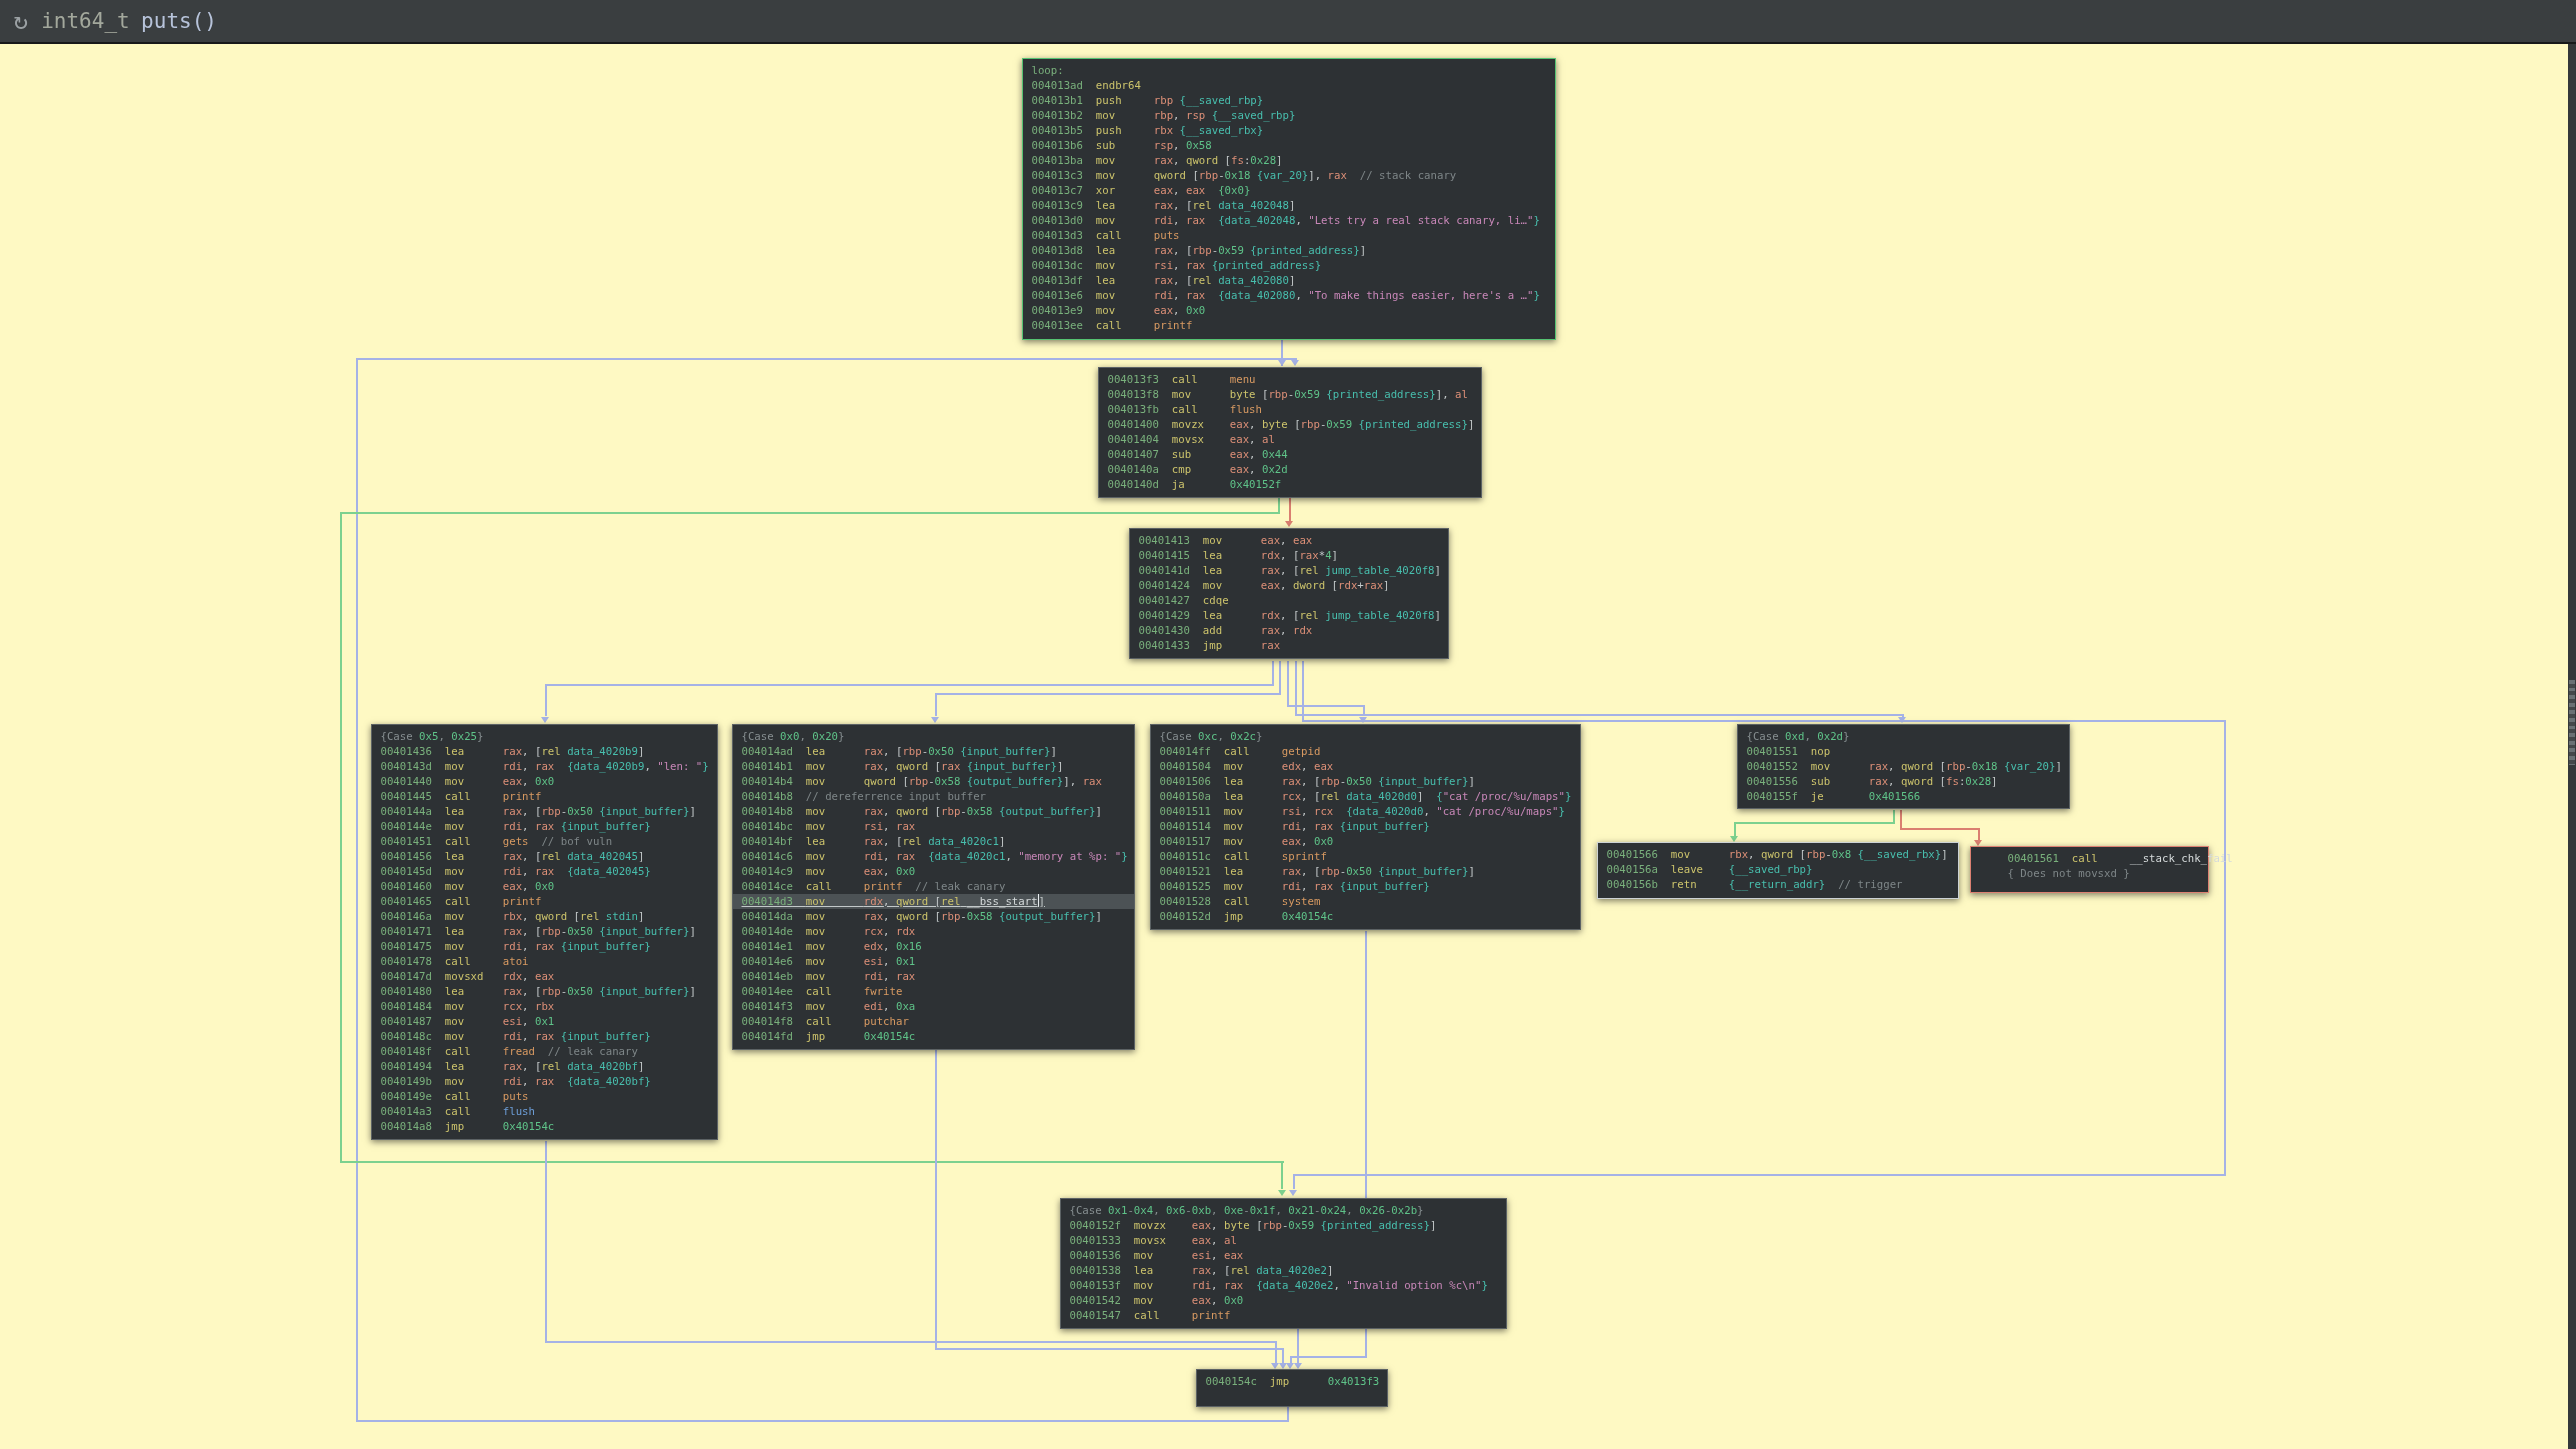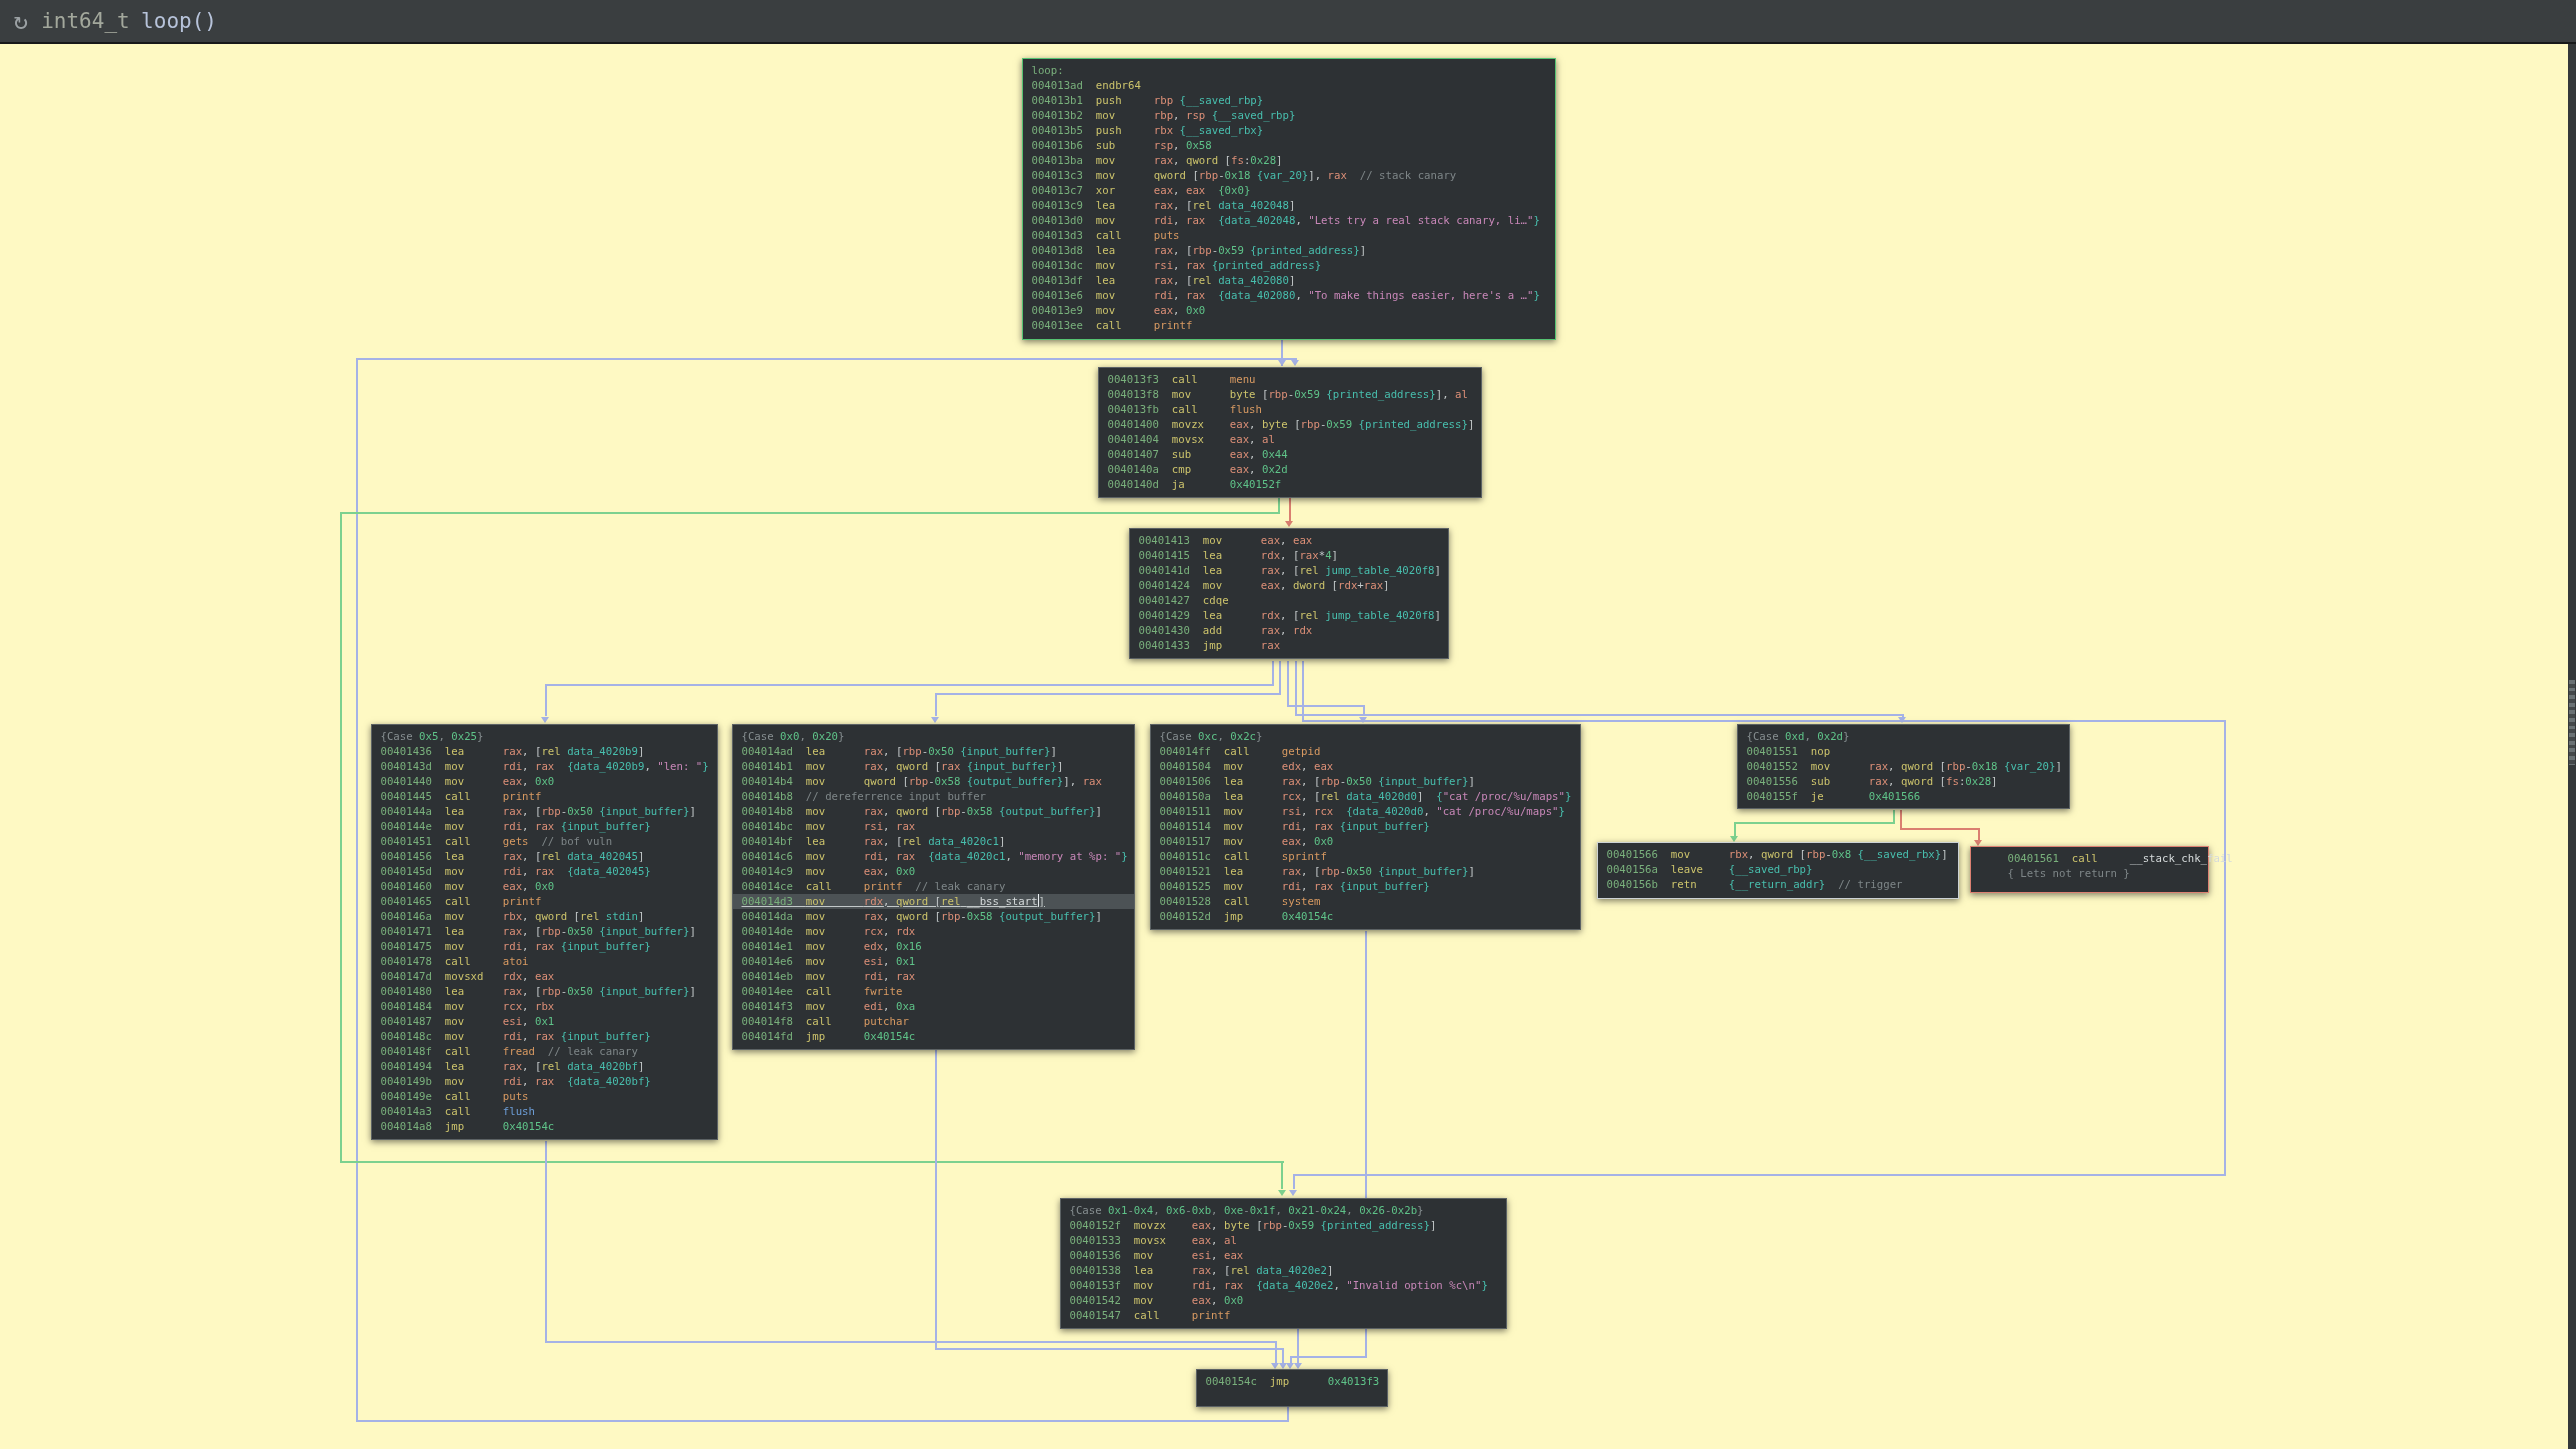--- a/index.html
+++ b/index.html
@@ -30,21 +30,21 @@
   .vscroll{position:absolute;right:0;top:44px;width:8.5px;height:1406px;background:#34383a;z-index:5;}
   .vthumb{position:absolute;right:0.9px;top:636px;width:6.6px;height:85px;background:#6a7174;z-index:6;
     background-image:repeating-linear-gradient(to bottom,#6a7174 0 3.8px,#44484a 3.8px 7.6px);}
 </style>
 </head>
 <body>
 
 <div class="titlebar">
   <span class="ticon">↻</span>
   <span class="ttype">int64_t</span>
-  <span class="tname">loop()</span>
+  <span class="tname">puts()</span>
 </div>
 
 <div id="graph">
     <div class="eseg" style="left: 1281px; top: 295px; width: 1.9px; height: 27.4px; background: rgb(165, 178, 230);"></div>
     <div class="earrow" style="left: 1278px; top: 316px; border-top-color: rgb(165, 178, 230);"></div>
     <div class="eseg" style="left: 1287px; top: 1357px; width: 1.9px; height: 21px; background: rgb(165, 178, 230);"></div>
     <div class="eseg" style="left: 356px; top: 1376px; width: 933px; height: 1.9px; background: rgb(165, 178, 230);"></div>
     <div class="eseg" style="left: 356px; top: 314px; width: 1.9px; height: 1064px; background: rgb(165, 178, 230);"></div>
     <div class="eseg" style="left: 356px; top: 314px; width: 941px; height: 1.9px; background: rgb(165, 178, 230);"></div>
     <div class="eseg" style="left: 1295px; top: 314px; width: 1.9px; height: 3.8px; background: rgb(165, 178, 230);"></div>
@@ -102,21 +102,21 @@
     <div class="eseg" style="left: 1978px; top: 784px; width: 1.9px; height: 12.3px; background: rgb(218, 127, 112);"></div>
     <div class="earrow" style="left: 1974px; top: 796px; border-top-color: rgb(218, 127, 112);"></div>
     <div class="block green" style="left: 1022px; top: 14px; width: 534px; height: 282px;"><div class="line"><span class="tk-a">loop:</span></div><div class="line"><span class="tk-a">004013ad</span><span class="tk-p">  </span><span class="tk-m">endbr64</span></div><div class="line"><span class="tk-a">004013b1</span><span class="tk-p">  </span><span class="tk-m">push     </span><span class="tk-r">rbp</span><span class="tk-p"> </span><span class="tk-s">{__saved_rbp}</span></div><div class="line"><span class="tk-a">004013b2</span><span class="tk-p">  </span><span class="tk-m">mov      </span><span class="tk-r">rbp</span><span class="tk-p">, </span><span class="tk-r">rsp</span><span class="tk-p"> </span><span class="tk-s">{__saved_rbp}</span></div><div class="line"><span class="tk-a">004013b5</span><span class="tk-p">  </span><span class="tk-m">push     </span><span class="tk-r">rbx</span><span class="tk-p"> </span><span class="tk-s">{__saved_rbx}</span></div><div class="line"><span class="tk-a">004013b6</span><span class="tk-p">  </span><span class="tk-m">sub      </span><span class="tk-r">rsp</span><span class="tk-p">, </span><span class="tk-n">0x58</span></div><div class="line"><span class="tk-a">004013ba</span><span class="tk-p">  </span><span class="tk-m">mov      </span><span class="tk-r">rax</span><span class="tk-p">, </span><span class="tk-m">qword</span><span class="tk-p"> [</span><span class="tk-r">fs</span><span class="tk-p">:</span><span class="tk-n">0x28</span><span class="tk-p">]</span></div><div class="line"><span class="tk-a">004013c3</span><span class="tk-p">  </span><span class="tk-m">mov      </span><span class="tk-m">qword</span><span class="tk-p"> [</span><span class="tk-r">rbp</span><span class="tk-p">-</span><span class="tk-n">0x18</span><span class="tk-p"> </span><span class="tk-s">{var_20}</span><span class="tk-p">], </span><span class="tk-r">rax</span><span class="tk-c">  // stack canary</span></div><div class="line"><span class="tk-a">004013c7</span><span class="tk-p">  </span><span class="tk-m">xor      </span><span class="tk-r">eax</span><span class="tk-p">, </span><span class="tk-r">eax</span><span class="tk-p">  </span><span class="tk-n">{0x0}</span></div><div class="line"><span class="tk-a">004013c9</span><span class="tk-p">  </span><span class="tk-m">lea      </span><span class="tk-r">rax</span><span class="tk-p">, [</span><span class="tk-m">rel</span><span class="tk-p"> </span><span class="tk-s">data_402048</span><span class="tk-p">]</span></div><div class="line"><span class="tk-a">004013d0</span><span class="tk-p">  </span><span class="tk-m">mov      </span><span class="tk-r">rdi</span><span class="tk-p">, </span><span class="tk-r">rax</span><span class="tk-p">  </span><span class="tk-s">{data_402048</span><span class="tk-p">, </span><span class="tk-q">"Lets try a real stack canary, li…"</span><span class="tk-s">}</span></div><div class="line"><span class="tk-a">004013d3</span><span class="tk-p">  </span><span class="tk-m">call     </span><span class="tk-f">puts</span></div><div class="line"><span class="tk-a">004013d8</span><span class="tk-p">  </span><span class="tk-m">lea      </span><span class="tk-r">rax</span><span class="tk-p">, [</span><span class="tk-r">rbp</span><span class="tk-p">-</span><span class="tk-n">0x59</span><span class="tk-p"> </span><span class="tk-s">{printed_address}</span><span class="tk-p">]</span></div><div class="line"><span class="tk-a">004013dc</span><span class="tk-p">  </span><span class="tk-m">mov      </span><span class="tk-r">rsi</span><span class="tk-p">, </span><span class="tk-r">rax</span><span class="tk-p"> </span><span class="tk-s">{printed_address}</span></div><div class="line"><span class="tk-a">004013df</span><span class="tk-p">  </span><span class="tk-m">lea      </span><span class="tk-r">rax</span><span class="tk-p">, [</span><span class="tk-m">rel</span><span class="tk-p"> </span><span class="tk-s">data_402080</span><span class="tk-p">]</span></div><div class="line"><span class="tk-a">004013e6</span><span class="tk-p">  </span><span class="tk-m">mov      </span><span class="tk-r">rdi</span><span class="tk-p">, </span><span class="tk-r">rax</span><span class="tk-p">  </span><span class="tk-s">{data_402080</span><span class="tk-p">, </span><span class="tk-q">"To make things easier, here's a …"</span><span class="tk-s">}</span></div><div class="line"><span class="tk-a">004013e9</span><span class="tk-p">  </span><span class="tk-m">mov      </span><span class="tk-r">eax</span><span class="tk-p">, </span><span class="tk-n">0x0</span></div><div class="line"><span class="tk-a">004013ee</span><span class="tk-p">  </span><span class="tk-m">call     </span><span class="tk-f">printf</span></div></div>
     <div class="block" style="left: 1098px; top: 323px; width: 384px; height: 131px;"><div class="line"><span class="tk-a">004013f3</span><span class="tk-p">  </span><span class="tk-m">call     </span><span class="tk-f">menu</span></div><div class="line"><span class="tk-a">004013f8</span><span class="tk-p">  </span><span class="tk-m">mov      </span><span class="tk-m">byte</span><span class="tk-p"> [</span><span class="tk-r">rbp</span><span class="tk-p">-</span><span class="tk-n">0x59</span><span class="tk-p"> </span><span class="tk-s">{printed_address}</span><span class="tk-p">], </span><span class="tk-r">al</span></div><div class="line"><span class="tk-a">004013fb</span><span class="tk-p">  </span><span class="tk-m">call     </span><span class="tk-f">flush</span></div><div class="line"><span class="tk-a">00401400</span><span class="tk-p">  </span><span class="tk-m">movzx    </span><span class="tk-r">eax</span><span class="tk-p">, </span><span class="tk-m">byte</span><span class="tk-p"> [</span><span class="tk-r">rbp</span><span class="tk-p">-</span><span class="tk-n">0x59</span><span class="tk-p"> </span><span class="tk-s">{printed_address}</span><span class="tk-p">]</span></div><div class="line"><span class="tk-a">00401404</span><span class="tk-p">  </span><span class="tk-m">movsx    </span><span class="tk-r">eax</span><span class="tk-p">, </span><span class="tk-r">al</span></div><div class="line"><span class="tk-a">00401407</span><span class="tk-p">  </span><span class="tk-m">sub      </span><span class="tk-r">eax</span><span class="tk-p">, </span><span class="tk-n">0x44</span></div><div class="line"><span class="tk-a">0040140a</span><span class="tk-p">  </span><span class="tk-m">cmp      </span><span class="tk-r">eax</span><span class="tk-p">, </span><span class="tk-n">0x2d</span></div><div class="line"><span class="tk-a">0040140d</span><span class="tk-p">  </span><span class="tk-m">ja       </span><span class="tk-n">0x40152f</span></div></div>
     <div class="block" style="left: 1129px; top: 484px; width: 320px; height: 131px;"><div class="line"><span class="tk-a">00401413</span><span class="tk-p">  </span><span class="tk-m">mov      </span><span class="tk-r">eax</span><span class="tk-p">, </span><span class="tk-r">eax</span></div><div class="line"><span class="tk-a">00401415</span><span class="tk-p">  </span><span class="tk-m">lea      </span><span class="tk-r">rdx</span><span class="tk-p">, [</span><span class="tk-r">rax</span><span class="tk-p">*</span><span class="tk-n">4</span><span class="tk-p">]</span></div><div class="line"><span class="tk-a">0040141d</span><span class="tk-p">  </span><span class="tk-m">lea      </span><span class="tk-r">rax</span><span class="tk-p">, [</span><span class="tk-m">rel</span><span class="tk-p"> </span><span class="tk-s">jump_table_4020f8</span><span class="tk-p">]</span></div><div class="line"><span class="tk-a">00401424</span><span class="tk-p">  </span><span class="tk-m">mov      </span><span class="tk-r">eax</span><span class="tk-p">, </span><span class="tk-m">dword</span><span class="tk-p"> [</span><span class="tk-r">rdx</span><span class="tk-p">+</span><span class="tk-r">rax</span><span class="tk-p">]</span></div><div class="line"><span class="tk-a">00401427</span><span class="tk-p">  </span><span class="tk-m">cdqe</span></div><div class="line"><span class="tk-a">00401429</span><span class="tk-p">  </span><span class="tk-m">lea      </span><span class="tk-r">rdx</span><span class="tk-p">, [</span><span class="tk-m">rel</span><span class="tk-p"> </span><span class="tk-s">jump_table_4020f8</span><span class="tk-p">]</span></div><div class="line"><span class="tk-a">00401430</span><span class="tk-p">  </span><span class="tk-m">add      </span><span class="tk-r">rax</span><span class="tk-p">, </span><span class="tk-r">rdx</span></div><div class="line"><span class="tk-a">00401433</span><span class="tk-p">  </span><span class="tk-m">jmp      </span><span class="tk-r">rax</span></div></div>
     <div class="block" style="left: 371px; top: 680px; width: 347px; height: 416px;"><div class="line"><span class="tk-h">{Case </span><span class="tk-n">0x5</span><span class="tk-h">, </span><span class="tk-n">0x25</span><span class="tk-h">}</span></div><div class="line"><span class="tk-a">00401436</span><span class="tk-p">  </span><span class="tk-m">lea      </span><span class="tk-r">rax</span><span class="tk-p">, [</span><span class="tk-m">rel</span><span class="tk-p"> </span><span class="tk-s">data_4020b9</span><span class="tk-p">]</span></div><div class="line"><span class="tk-a">0040143d</span><span class="tk-p">  </span><span class="tk-m">mov      </span><span class="tk-r">rdi</span><span class="tk-p">, </span><span class="tk-r">rax</span><span class="tk-p">  </span><span class="tk-s">{data_4020b9</span><span class="tk-p">, </span><span class="tk-q">"len: "</span><span class="tk-s">}</span></div><div class="line"><span class="tk-a">00401440</span><span class="tk-p">  </span><span class="tk-m">mov      </span><span class="tk-r">eax</span><span class="tk-p">, </span><span class="tk-n">0x0</span></div><div class="line"><span class="tk-a">00401445</span><span class="tk-p">  </span><span class="tk-m">call     </span><span class="tk-f">printf</span></div><div class="line"><span class="tk-a">0040144a</span><span class="tk-p">  </span><span class="tk-m">lea      </span><span class="tk-r">rax</span><span class="tk-p">, [</span><span class="tk-r">rbp</span><span class="tk-p">-</span><span class="tk-n">0x50</span><span class="tk-p"> </span><span class="tk-s">{input_buffer}</span><span class="tk-p">]</span></div><div class="line"><span class="tk-a">0040144e</span><span class="tk-p">  </span><span class="tk-m">mov      </span><span class="tk-r">rdi</span><span class="tk-p">, </span><span class="tk-r">rax</span><span class="tk-p"> </span><span class="tk-s">{input_buffer}</span></div><div class="line"><span class="tk-a">00401451</span><span class="tk-p">  </span><span class="tk-m">call     </span><span class="tk-f">gets</span><span class="tk-c">  // bof vuln</span></div><div class="line"><span class="tk-a">00401456</span><span class="tk-p">  </span><span class="tk-m">lea      </span><span class="tk-r">rax</span><span class="tk-p">, [</span><span class="tk-m">rel</span><span class="tk-p"> </span><span class="tk-s">data_402045</span><span class="tk-p">]</span></div><div class="line"><span class="tk-a">0040145d</span><span class="tk-p">  </span><span class="tk-m">mov      </span><span class="tk-r">rdi</span><span class="tk-p">, </span><span class="tk-r">rax</span><span class="tk-p">  </span><span class="tk-s">{data_402045}</span></div><div class="line"><span class="tk-a">00401460</span><span class="tk-p">  </span><span class="tk-m">mov      </span><span class="tk-r">eax</span><span class="tk-p">, </span><span class="tk-n">0x0</span></div><div class="line"><span class="tk-a">00401465</span><span class="tk-p">  </span><span class="tk-m">call     </span><span class="tk-f">printf</span></div><div class="line"><span class="tk-a">0040146a</span><span class="tk-p">  </span><span class="tk-m">mov      </span><span class="tk-r">rbx</span><span class="tk-p">, </span><span class="tk-m">qword</span><span class="tk-p"> [</span><span class="tk-m">rel</span><span class="tk-p"> </span><span class="tk-s">stdin</span><span class="tk-p">]</span></div><div class="line"><span class="tk-a">00401471</span><span class="tk-p">  </span><span class="tk-m">lea      </span><span class="tk-r">rax</span><span class="tk-p">, [</span><span class="tk-r">rbp</span><span class="tk-p">-</span><span class="tk-n">0x50</span><span class="tk-p"> </span><span class="tk-s">{input_buffer}</span><span class="tk-p">]</span></div><div class="line"><span class="tk-a">00401475</span><span class="tk-p">  </span><span class="tk-m">mov      </span><span class="tk-r">rdi</span><span class="tk-p">, </span><span class="tk-r">rax</span><span class="tk-p"> </span><span class="tk-s">{input_buffer}</span></div><div class="line"><span class="tk-a">00401478</span><span class="tk-p">  </span><span class="tk-m">call     </span><span class="tk-f">atoi</span></div><div class="line"><span class="tk-a">0040147d</span><span class="tk-p">  </span><span class="tk-m">movsxd   </span><span class="tk-r">rdx</span><span class="tk-p">, </span><span class="tk-r">eax</span></div><div class="line"><span class="tk-a">00401480</span><span class="tk-p">  </span><span class="tk-m">lea      </span><span class="tk-r">rax</span><span class="tk-p">, [</span><span class="tk-r">rbp</span><span class="tk-p">-</span><span class="tk-n">0x50</span><span class="tk-p"> </span><span class="tk-s">{input_buffer}</span><span class="tk-p">]</span></div><div class="line"><span class="tk-a">00401484</span><span class="tk-p">  </span><span class="tk-m">mov      </span><span class="tk-r">rcx</span><span class="tk-p">, </span><span class="tk-r">rbx</span></div><div class="line"><span class="tk-a">00401487</span><span class="tk-p">  </span><span class="tk-m">mov      </span><span class="tk-r">esi</span><span class="tk-p">, </span><span class="tk-n">0x1</span></div><div class="line"><span class="tk-a">0040148c</span><span class="tk-p">  </span><span class="tk-m">mov      </span><span class="tk-r">rdi</span><span class="tk-p">, </span><span class="tk-r">rax</span><span class="tk-p"> </span><span class="tk-s">{input_buffer}</span></div><div class="line"><span class="tk-a">0040148f</span><span class="tk-p">  </span><span class="tk-m">call     </span><span class="tk-f">fread</span><span class="tk-c">  // leak canary</span></div><div class="line"><span class="tk-a">00401494</span><span class="tk-p">  </span><span class="tk-m">lea      </span><span class="tk-r">rax</span><span class="tk-p">, [</span><span class="tk-m">rel</span><span class="tk-p"> </span><span class="tk-s">data_4020bf</span><span class="tk-p">]</span></div><div class="line"><span class="tk-a">0040149b</span><span class="tk-p">  </span><span class="tk-m">mov      </span><span class="tk-r">rdi</span><span class="tk-p">, </span><span class="tk-r">rax</span><span class="tk-p">  </span><span class="tk-s">{data_4020bf}</span></div><div class="line"><span class="tk-a">0040149e</span><span class="tk-p">  </span><span class="tk-m">call     </span><span class="tk-f">puts</span></div><div class="line"><span class="tk-a">004014a3</span><span class="tk-p">  </span><span class="tk-m">call     </span><span class="tk-i">flush</span></div><div class="line"><span class="tk-a">004014a8</span><span class="tk-p">  </span><span class="tk-m">jmp      </span><span class="tk-n">0x40154c</span></div></div>
     <div class="block" style="left: 732px; top: 680px; width: 403px; height: 326px;"><div class="line"><span class="tk-h">{Case </span><span class="tk-n">0x0</span><span class="tk-h">, </span><span class="tk-n">0x20</span><span class="tk-h">}</span></div><div class="line"><span class="tk-a">004014ad</span><span class="tk-p">  </span><span class="tk-m">lea      </span><span class="tk-r">rax</span><span class="tk-p">, [</span><span class="tk-r">rbp</span><span class="tk-p">-</span><span class="tk-n">0x50</span><span class="tk-p"> </span><span class="tk-s">{input_buffer}</span><span class="tk-p">]</span></div><div class="line"><span class="tk-a">004014b1</span><span class="tk-p">  </span><span class="tk-m">mov      </span><span class="tk-r">rax</span><span class="tk-p">, </span><span class="tk-m">qword</span><span class="tk-p"> [</span><span class="tk-r">rax</span><span class="tk-p"> </span><span class="tk-s">{input_buffer}</span><span class="tk-p">]</span></div><div class="line"><span class="tk-a">004014b4</span><span class="tk-p">  </span><span class="tk-m">mov      </span><span class="tk-m">qword</span><span class="tk-p"> [</span><span class="tk-r">rbp</span><span class="tk-p">-</span><span class="tk-n">0x58</span><span class="tk-p"> </span><span class="tk-s">{output_buffer}</span><span class="tk-p">], </span><span class="tk-r">rax</span></div><div class="line"><span class="tk-a">004014b8</span><span class="tk-p">  </span><span class="tk-c">// dereferrence input buffer</span></div><div class="line"><span class="tk-a">004014b8</span><span class="tk-p">  </span><span class="tk-m">mov      </span><span class="tk-r">rax</span><span class="tk-p">, </span><span class="tk-m">qword</span><span class="tk-p"> [</span><span class="tk-r">rbp</span><span class="tk-p">-</span><span class="tk-n">0x58</span><span class="tk-p"> </span><span class="tk-s">{output_buffer}</span><span class="tk-p">]</span></div><div class="line"><span class="tk-a">004014bc</span><span class="tk-p">  </span><span class="tk-m">mov      </span><span class="tk-r">rsi</span><span class="tk-p">, </span><span class="tk-r">rax</span></div><div class="line"><span class="tk-a">004014bf</span><span class="tk-p">  </span><span class="tk-m">lea      </span><span class="tk-r">rax</span><span class="tk-p">, [</span><span class="tk-m">rel</span><span class="tk-p"> </span><span class="tk-s">data_4020c1</span><span class="tk-p">]</span></div><div class="line"><span class="tk-a">004014c6</span><span class="tk-p">  </span><span class="tk-m">mov      </span><span class="tk-r">rdi</span><span class="tk-p">, </span><span class="tk-r">rax</span><span class="tk-p">  </span><span class="tk-s">{data_4020c1</span><span class="tk-p">, </span><span class="tk-q">"memory at %p: "</span><span class="tk-s">}</span></div><div class="line"><span class="tk-a">004014c9</span><span class="tk-p">  </span><span class="tk-m">mov      </span><span class="tk-r">eax</span><span class="tk-p">, </span><span class="tk-n">0x0</span></div><div class="line"><span class="tk-a">004014ce</span><span class="tk-p">  </span><span class="tk-m">call     </span><span class="tk-f">printf</span><span class="tk-c">  // leak canary</span></div><div class="line sel"><span class="tk-a">004014d3</span><span class="tk-p">  </span><span class="tk-m">mov      </span><span class="tk-r">rdx</span><span class="tk-p">, </span><span class="tk-m">qword</span><span class="tk-p"> [</span><span class="tk-m">rel</span><span class="tk-p"> </span><span class="tk-w">__bss_start</span><span class="tk-caret"></span><span class="tk-p">]</span></div><div class="line"><span class="tk-a">004014da</span><span class="tk-p">  </span><span class="tk-m">mov      </span><span class="tk-r">rax</span><span class="tk-p">, </span><span class="tk-m">qword</span><span class="tk-p"> [</span><span class="tk-r">rbp</span><span class="tk-p">-</span><span class="tk-n">0x58</span><span class="tk-p"> </span><span class="tk-s">{output_buffer}</span><span class="tk-p">]</span></div><div class="line"><span class="tk-a">004014de</span><span class="tk-p">  </span><span class="tk-m">mov      </span><span class="tk-r">rcx</span><span class="tk-p">, </span><span class="tk-r">rdx</span></div><div class="line"><span class="tk-a">004014e1</span><span class="tk-p">  </span><span class="tk-m">mov      </span><span class="tk-r">edx</span><span class="tk-p">, </span><span class="tk-n">0x16</span></div><div class="line"><span class="tk-a">004014e6</span><span class="tk-p">  </span><span class="tk-m">mov      </span><span class="tk-r">esi</span><span class="tk-p">, </span><span class="tk-n">0x1</span></div><div class="line"><span class="tk-a">004014eb</span><span class="tk-p">  </span><span class="tk-m">mov      </span><span class="tk-r">rdi</span><span class="tk-p">, </span><span class="tk-r">rax</span></div><div class="line"><span class="tk-a">004014ee</span><span class="tk-p">  </span><span class="tk-m">call     </span><span class="tk-f">fwrite</span></div><div class="line"><span class="tk-a">004014f3</span><span class="tk-p">  </span><span class="tk-m">mov      </span><span class="tk-r">edi</span><span class="tk-p">, </span><span class="tk-n">0xa</span></div><div class="line"><span class="tk-a">004014f8</span><span class="tk-p">  </span><span class="tk-m">call     </span><span class="tk-f">putchar</span></div><div class="line"><span class="tk-a">004014fd</span><span class="tk-p">  </span><span class="tk-m">jmp      </span><span class="tk-n">0x40154c</span></div></div>
     <div class="block" style="left: 1150px; top: 680px; width: 431px; height: 206px;"><div class="line"><span class="tk-h">{Case </span><span class="tk-n">0xc</span><span class="tk-h">, </span><span class="tk-n">0x2c</span><span class="tk-h">}</span></div><div class="line"><span class="tk-a">004014ff</span><span class="tk-p">  </span><span class="tk-m">call     </span><span class="tk-f">getpid</span></div><div class="line"><span class="tk-a">00401504</span><span class="tk-p">  </span><span class="tk-m">mov      </span><span class="tk-r">edx</span><span class="tk-p">, </span><span class="tk-r">eax</span></div><div class="line"><span class="tk-a">00401506</span><span class="tk-p">  </span><span class="tk-m">lea      </span><span class="tk-r">rax</span><span class="tk-p">, [</span><span class="tk-r">rbp</span><span class="tk-p">-</span><span class="tk-n">0x50</span><span class="tk-p"> </span><span class="tk-s">{input_buffer}</span><span class="tk-p">]</span></div><div class="line"><span class="tk-a">0040150a</span><span class="tk-p">  </span><span class="tk-m">lea      </span><span class="tk-r">rcx</span><span class="tk-p">, [</span><span class="tk-m">rel</span><span class="tk-p"> </span><span class="tk-s">data_4020d0</span><span class="tk-p">]</span><span class="tk-p">  </span><span class="tk-s">{</span><span class="tk-q">"cat /proc/%u/maps"</span><span class="tk-s">}</span></div><div class="line"><span class="tk-a">00401511</span><span class="tk-p">  </span><span class="tk-m">mov      </span><span class="tk-r">rsi</span><span class="tk-p">, </span><span class="tk-r">rcx</span><span class="tk-p">  </span><span class="tk-s">{data_4020d0</span><span class="tk-p">, </span><span class="tk-q">"cat /proc/%u/maps"</span><span class="tk-s">}</span></div><div class="line"><span class="tk-a">00401514</span><span class="tk-p">  </span><span class="tk-m">mov      </span><span class="tk-r">rdi</span><span class="tk-p">, </span><span class="tk-r">rax</span><span class="tk-p"> </span><span class="tk-s">{input_buffer}</span></div><div class="line"><span class="tk-a">00401517</span><span class="tk-p">  </span><span class="tk-m">mov      </span><span class="tk-r">eax</span><span class="tk-p">, </span><span class="tk-n">0x0</span></div><div class="line"><span class="tk-a">0040151c</span><span class="tk-p">  </span><span class="tk-m">call     </span><span class="tk-f">sprintf</span></div><div class="line"><span class="tk-a">00401521</span><span class="tk-p">  </span><span class="tk-m">lea      </span><span class="tk-r">rax</span><span class="tk-p">, [</span><span class="tk-r">rbp</span><span class="tk-p">-</span><span class="tk-n">0x50</span><span class="tk-p"> </span><span class="tk-s">{input_buffer}</span><span class="tk-p">]</span></div><div class="line"><span class="tk-a">00401525</span><span class="tk-p">  </span><span class="tk-m">mov      </span><span class="tk-r">rdi</span><span class="tk-p">, </span><span class="tk-r">rax</span><span class="tk-p"> </span><span class="tk-s">{input_buffer}</span></div><div class="line"><span class="tk-a">00401528</span><span class="tk-p">  </span><span class="tk-m">call     </span><span class="tk-f">system</span></div><div class="line"><span class="tk-a">0040152d</span><span class="tk-p">  </span><span class="tk-m">jmp      </span><span class="tk-n">0x40154c</span></div></div>
     <div class="block" style="left: 1737px; top: 680px; width: 333px; height: 85px;"><div class="line"><span class="tk-h">{Case </span><span class="tk-n">0xd</span><span class="tk-h">, </span><span class="tk-n">0x2d</span><span class="tk-h">}</span></div><div class="line"><span class="tk-a">00401551</span><span class="tk-p">  </span><span class="tk-m">nop</span></div><div class="line"><span class="tk-a">00401552</span><span class="tk-p">  </span><span class="tk-m">mov      </span><span class="tk-r">rax</span><span class="tk-p">, </span><span class="tk-m">qword</span><span class="tk-p"> [</span><span class="tk-r">rbp</span><span class="tk-p">-</span><span class="tk-n">0x18</span><span class="tk-p"> </span><span class="tk-s">{var_20}</span><span class="tk-p">]</span></div><div class="line"><span class="tk-a">00401556</span><span class="tk-p">  </span><span class="tk-m">sub      </span><span class="tk-r">rax</span><span class="tk-p">, </span><span class="tk-m">qword</span><span class="tk-p"> [</span><span class="tk-r">fs</span><span class="tk-p">:</span><span class="tk-n">0x28</span><span class="tk-p">]</span></div><div class="line"><span class="tk-a">0040155f</span><span class="tk-p">  </span><span class="tk-m">je       </span><span class="tk-n">0x401566</span></div></div>
     <div class="block light" style="left: 1597px; top: 798px; width: 362px; height: 57px;"><div class="line"><span class="tk-a">00401566</span><span class="tk-p">  </span><span class="tk-m">mov      </span><span class="tk-r">rbx</span><span class="tk-p">, </span><span class="tk-m">qword</span><span class="tk-p"> [</span><span class="tk-r">rbp</span><span class="tk-p">-</span><span class="tk-n">0x8</span><span class="tk-p"> </span><span class="tk-s">{__saved_rbx}</span><span class="tk-p">]</span></div><div class="line"><span class="tk-a">0040156a</span><span class="tk-p">  </span><span class="tk-m">leave    </span><span class="tk-s">{__saved_rbp}</span></div><div class="line"><span class="tk-a">0040156b</span><span class="tk-p">  </span><span class="tk-m">retn     </span><span class="tk-s">{__return_addr}</span><span class="tk-c">  // trigger</span></div></div>
-    <div class="block red" style="left: 1970px; top: 802px; width: 239px; height: 47px;"><div class="line"><span class="tk-a">00401561</span><span class="tk-p">  </span><span class="tk-m">call     </span><span class="tk-w">__stack_chk_fail</span></div><div class="line"><span class="tk-c">{ Lets not return }</span></div></div>
+    <div class="block red" style="left: 1970px; top: 802px; width: 239px; height: 47px;"><div class="line"><span class="tk-a">00401561</span><span class="tk-p">  </span><span class="tk-m">call     </span><span class="tk-w">__stack_chk_fail</span></div><div class="line"><span class="tk-c">{ Does not movsxd }</span></div></div>
     <div class="block" style="left: 1060px; top: 1154px; width: 447px; height: 131px;"><div class="line"><span class="tk-h">{Case </span><span class="tk-n">0x1</span><span class="tk-h">-</span><span class="tk-n">0x4</span><span class="tk-h">, </span><span class="tk-n">0x6</span><span class="tk-h">-</span><span class="tk-n">0xb</span><span class="tk-h">, </span><span class="tk-n">0xe</span><span class="tk-h">-</span><span class="tk-n">0x1f</span><span class="tk-h">, </span><span class="tk-n">0x21</span><span class="tk-h">-</span><span class="tk-n">0x24</span><span class="tk-h">, </span><span class="tk-n">0x26</span><span class="tk-h">-</span><span class="tk-n">0x2b</span><span class="tk-h">}</span></div><div class="line"><span class="tk-a">0040152f</span><span class="tk-p">  </span><span class="tk-m">movzx    </span><span class="tk-r">eax</span><span class="tk-p">, </span><span class="tk-m">byte</span><span class="tk-p"> [</span><span class="tk-r">rbp</span><span class="tk-p">-</span><span class="tk-n">0x59</span><span class="tk-p"> </span><span class="tk-s">{printed_address}</span><span class="tk-p">]</span></div><div class="line"><span class="tk-a">00401533</span><span class="tk-p">  </span><span class="tk-m">movsx    </span><span class="tk-r">eax</span><span class="tk-p">, </span><span class="tk-r">al</span></div><div class="line"><span class="tk-a">00401536</span><span class="tk-p">  </span><span class="tk-m">mov      </span><span class="tk-r">esi</span><span class="tk-p">, </span><span class="tk-r">eax</span></div><div class="line"><span class="tk-a">00401538</span><span class="tk-p">  </span><span class="tk-m">lea      </span><span class="tk-r">rax</span><span class="tk-p">, [</span><span class="tk-m">rel</span><span class="tk-p"> </span><span class="tk-s">data_4020e2</span><span class="tk-p">]</span></div><div class="line"><span class="tk-a">0040153f</span><span class="tk-p">  </span><span class="tk-m">mov      </span><span class="tk-r">rdi</span><span class="tk-p">, </span><span class="tk-r">rax</span><span class="tk-p">  </span><span class="tk-s">{data_4020e2</span><span class="tk-p">, </span><span class="tk-q">"Invalid option %c\n"</span><span class="tk-s">}</span></div><div class="line"><span class="tk-a">00401542</span><span class="tk-p">  </span><span class="tk-m">mov      </span><span class="tk-r">eax</span><span class="tk-p">, </span><span class="tk-n">0x0</span></div><div class="line"><span class="tk-a">00401547</span><span class="tk-p">  </span><span class="tk-m">call     </span><span class="tk-f">printf</span></div></div>
     <div class="block" style="left: 1196px; top: 1325px; width: 192px; height: 38px;"><div class="line"><span class="tk-a">0040154c</span><span class="tk-p">  </span><span class="tk-m">jmp      </span><span class="tk-n">0x4013f3</span></div></div>
   </div>
 
 <div class="vscroll">
   <div class="vthumb"></div>
 </div>
 
 
 </body></html>

